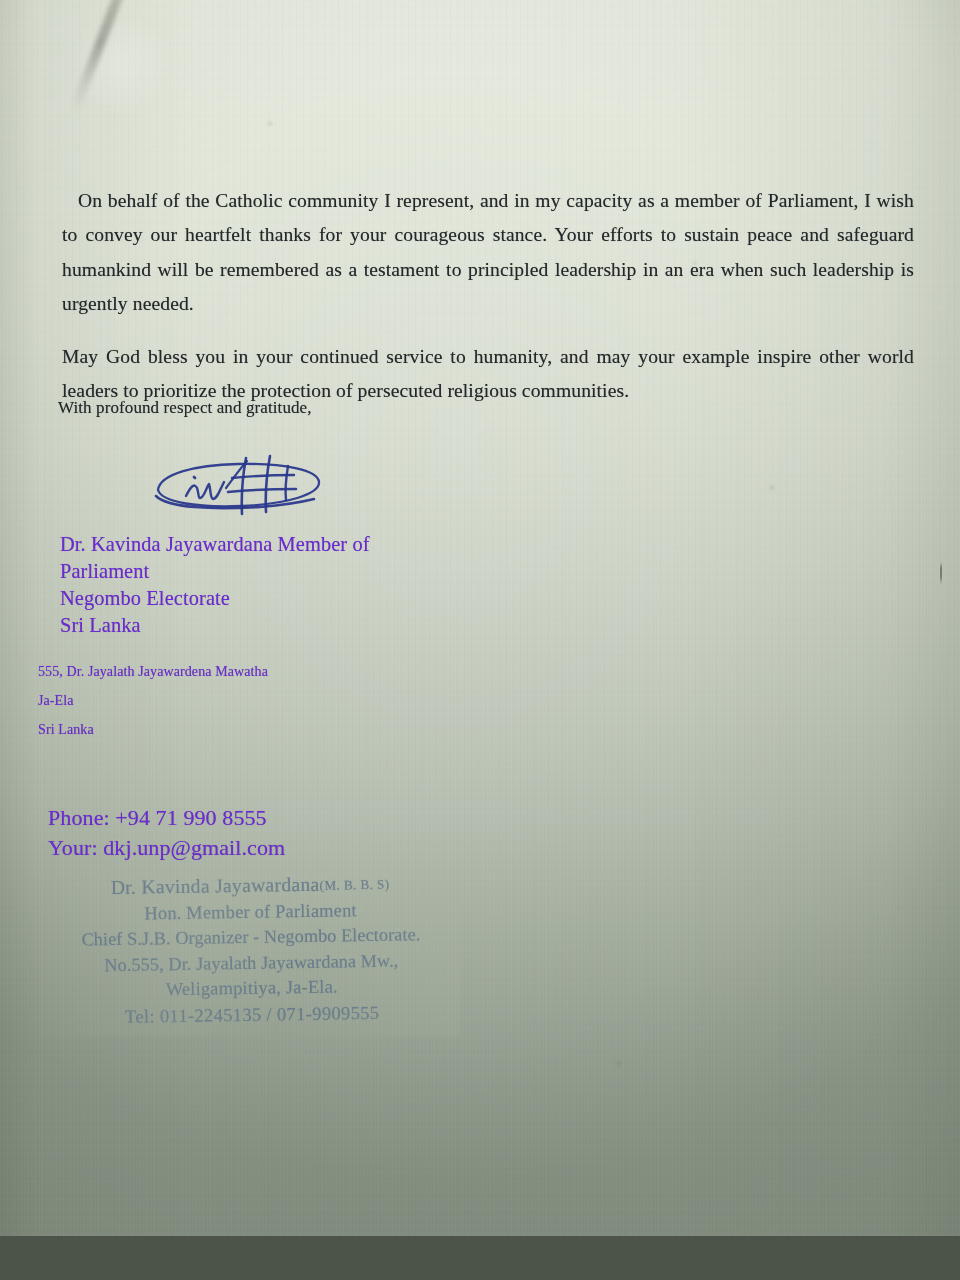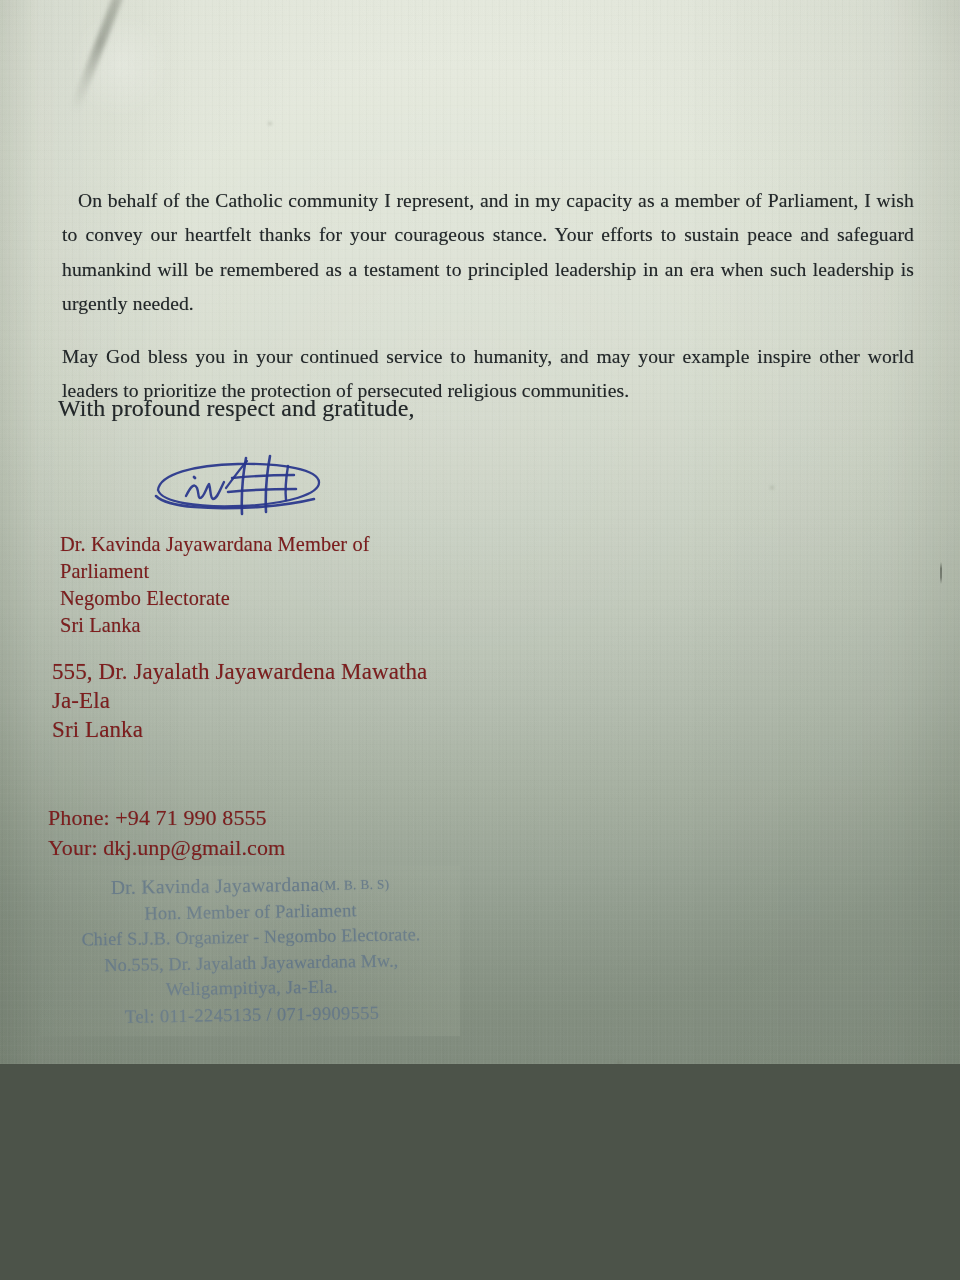--- a/index.html
+++ b/index.html
@@ -9,21 +9,21 @@
     background: #4c5349;
   }
   body {
     font-family: "Liberation Serif", "DejaVu Serif", serif;
   }
 
   
   #page {
     position: relative;
     width: 960px;
-    height: 1064px;
+    height: 1236px;
     overflow: hidden;
     background: #dfe4d7;
   }
 
   
   .paper-light {
     position: absolute;
     inset: 0;
     background: linear-gradient(
       to bottom,
@@ -187,21 +187,21 @@
     text-shadow: 0 0 0.7px rgba(35,40,42,0.45);
   }
   .body-block.p1 { top: 164px; text-indent: 16px; }
   .body-block.p2 { top: 320px; }
 
   .salutation {
     position: absolute;
     left: 58px;
     top: 393px;
     color: #23282a;
-    font-size: 24px;
+    font-size: 17px;
     line-height: 30px;
     letter-spacing: 0.1px;
     text-shadow: 0 0 0.7px rgba(35,40,42,0.45);
   }
 
   
   #signature {
     position: absolute;
     left: 142px;
     top: 452px;
@@ -219,39 +219,39 @@
     stroke: #28368c;
     stroke-linecap: round;
     stroke-linejoin: round;
     opacity: 0.93;
   }
 
   
   .sig-block {
     position: absolute;
     left: 58px;
-    color: #7f1d1d;
+    color: #6d28d9;
     letter-spacing: 0.1px;
     text-shadow: 0 0 0.7px rgba(35,40,42,0.42);
   }
   .sig-block .line {
     display: block;
     white-space: pre;
   }
 
   #name-block {
     top: 531px;
     left: 60px;
     font-size: 20.4px;
     line-height: 27px;
   }
   #address-block {
     top: 658px;
-    left: 52px;
-    font-size: 23px;
+    left: 38px;
+    font-size: 14px;
     line-height: 28.8px;
   }
   #contact-block {
     top: 803px;
     left: 48px;
     font-size: 22px;
     line-height: 29.5px;
   }
 
   

